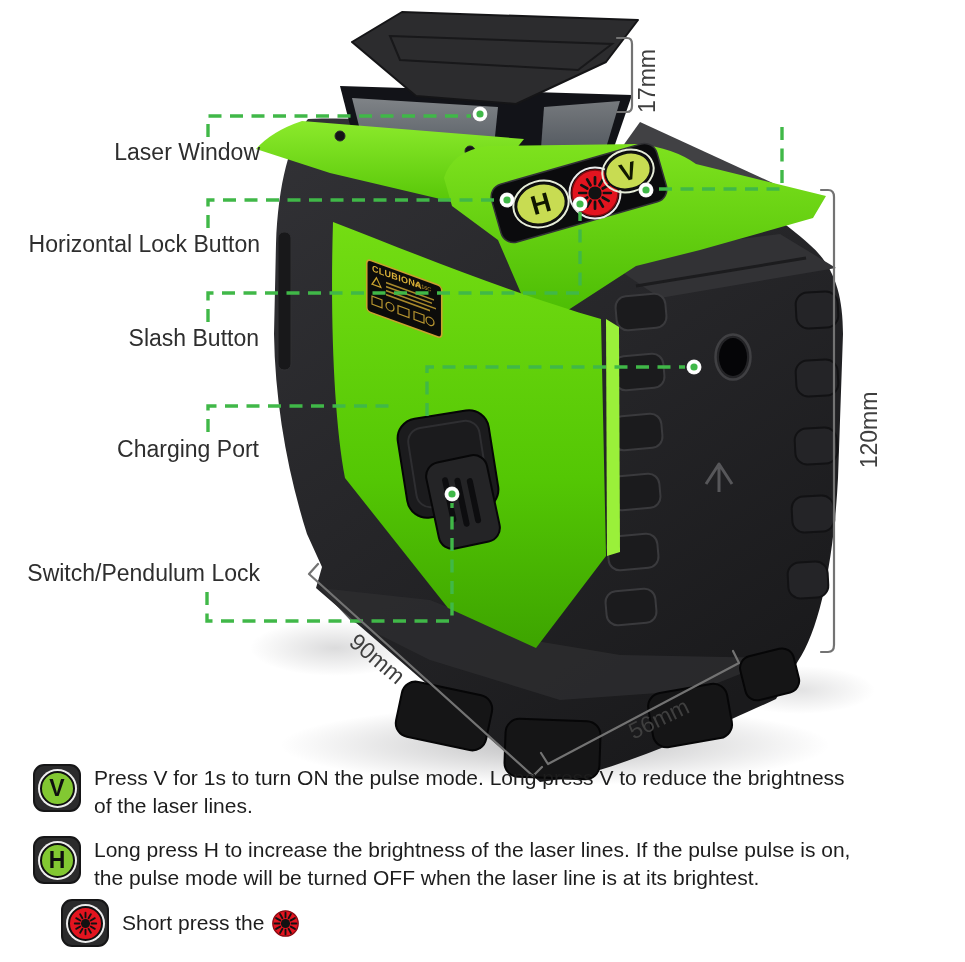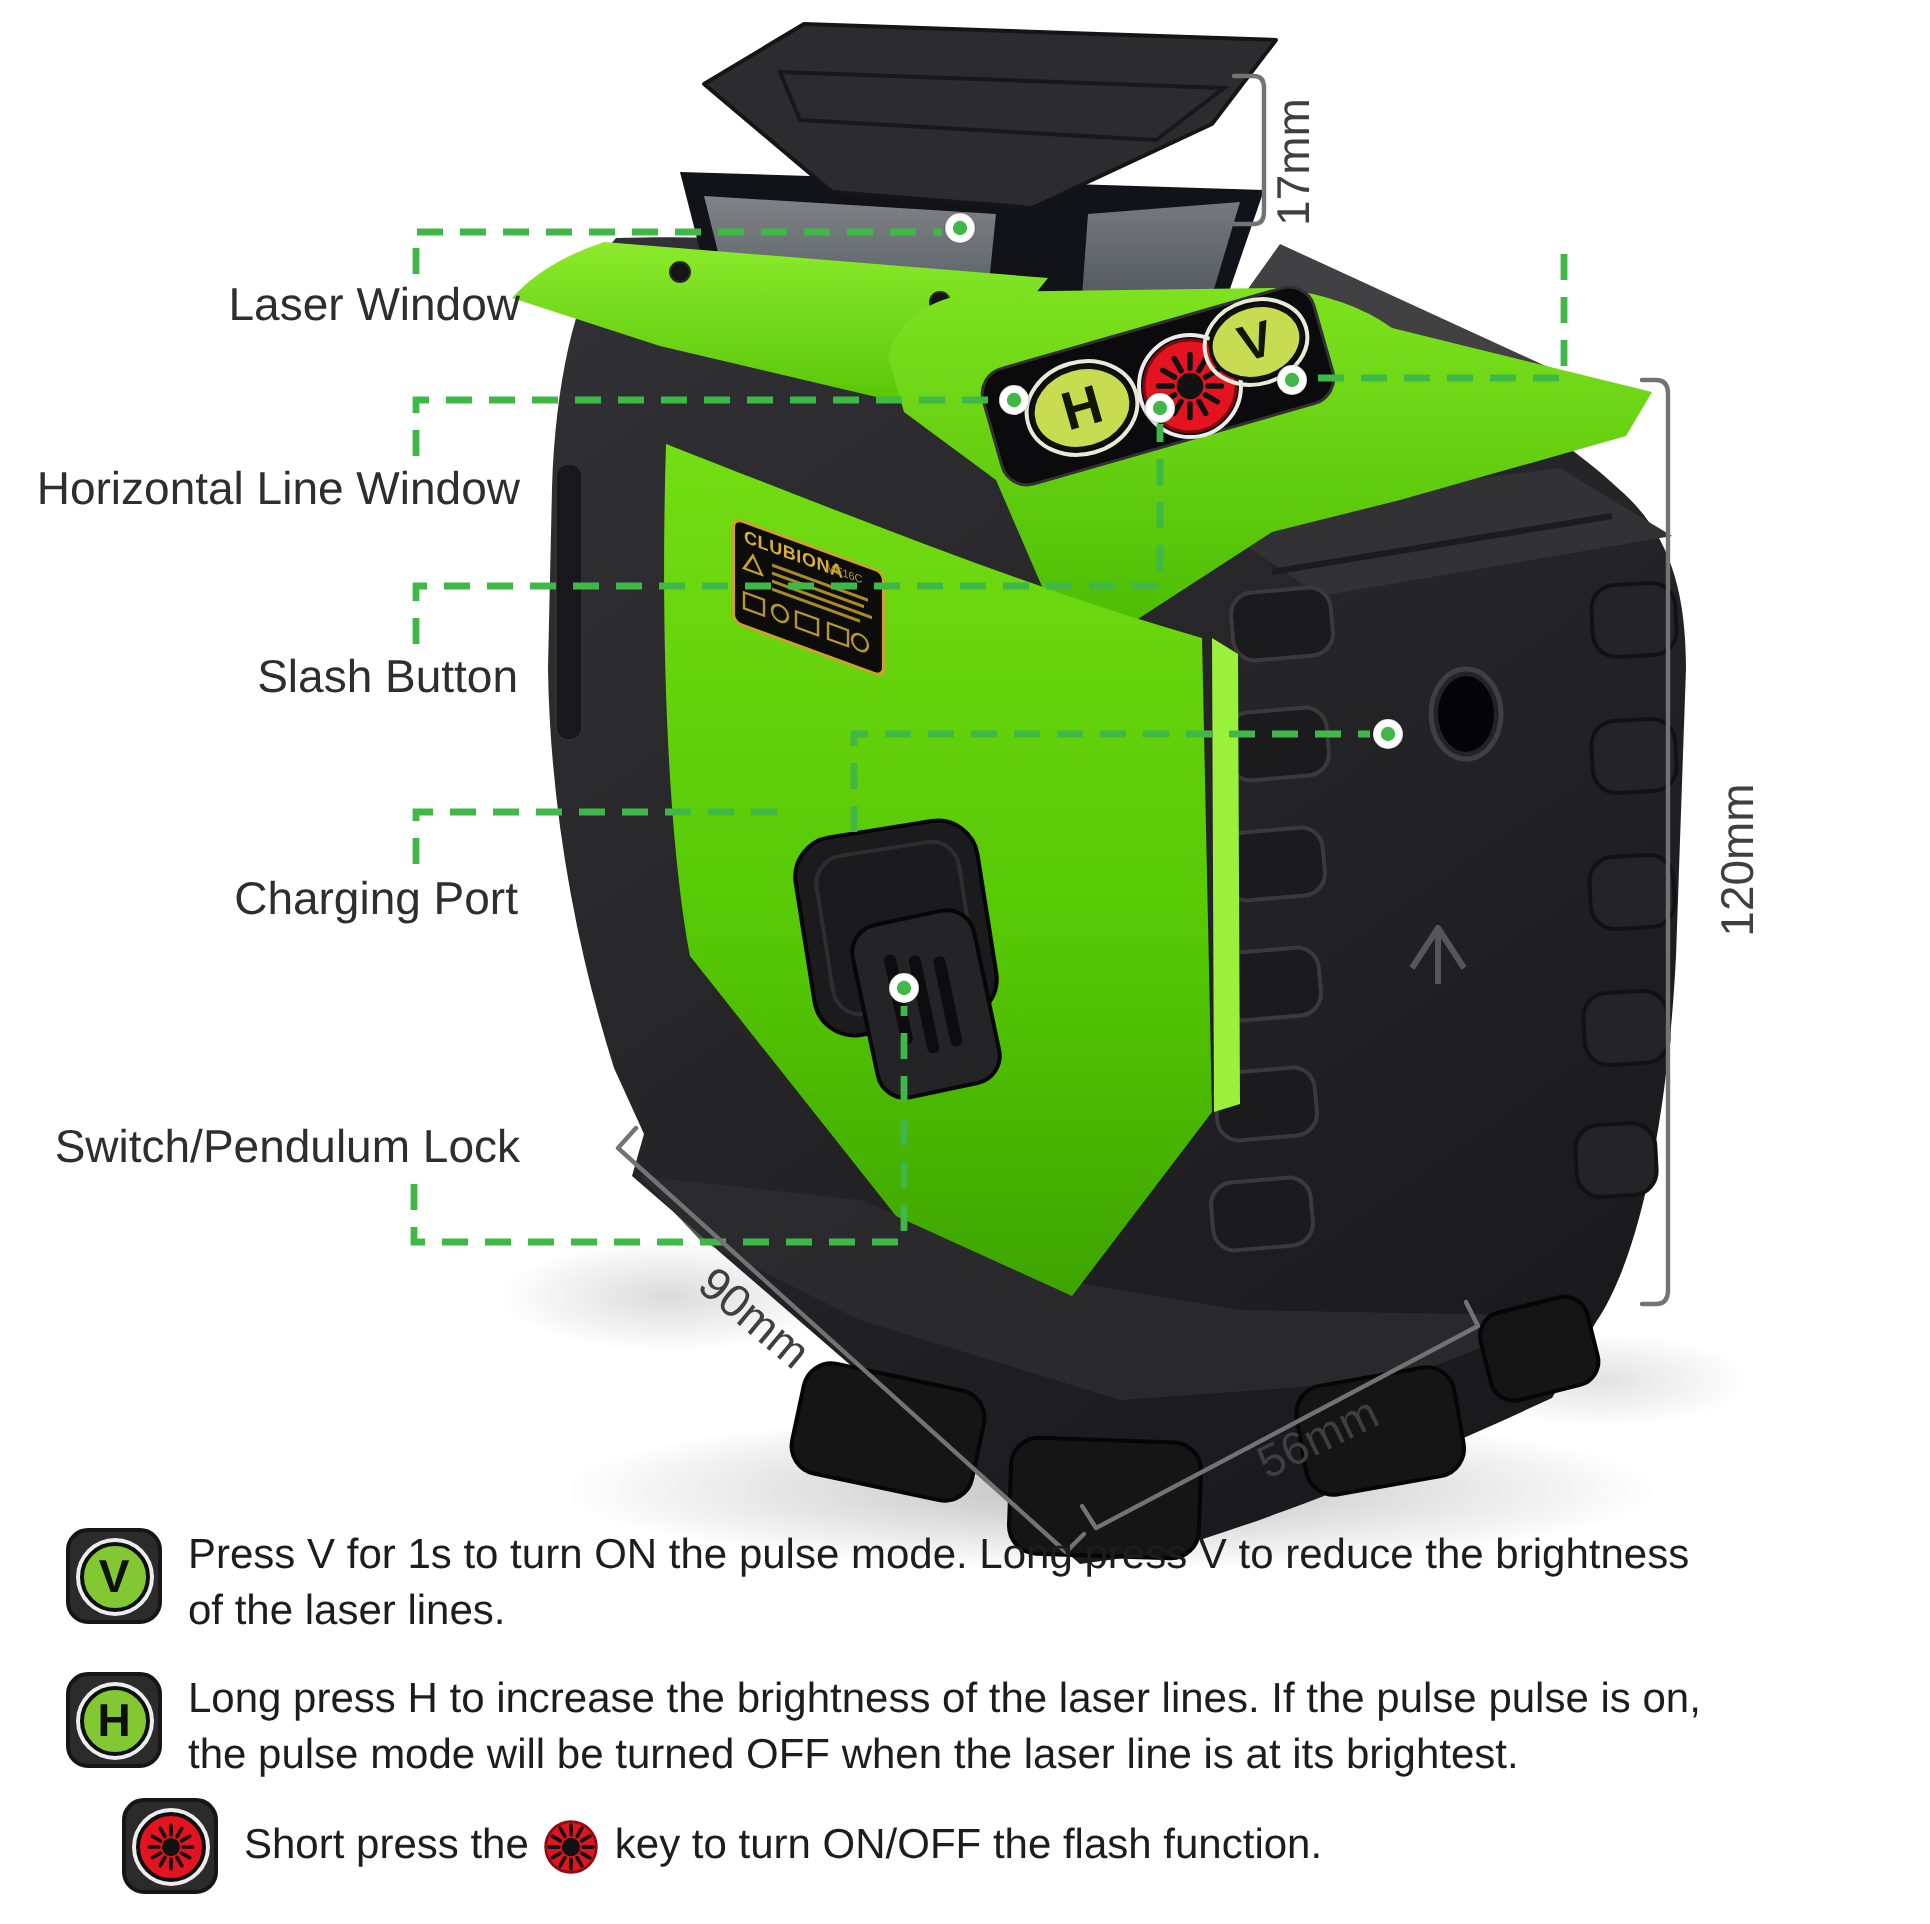--- a/index.html
+++ b/index.html
@@ -248,21 +248,21 @@
 
     <g fill="none" stroke="#737373" stroke-width="2.2" stroke-linecap="round" stroke-linejoin="round">
       <path d="M617,38 L627,38 Q632,38 632,44 L632,106 Q632,112 627,112 L617,112"></path>
       <path d="M821,190 L828,190 Q834,190 834,197 L834,645 Q834,652 828,652 L821,652"></path>
       <path d="M318,564 L309,574 L533,776 L542,767"></path>
       <path d="M541,753 L548,764 L739,663 L733,651"></path>
     </g>
   </svg>
 
   <div class="lbl lbl-laser">Laser Window</div>
-  <div class="lbl lbl-horizontal">Horizontal Line Window</div>
+  <div class="lbl lbl-horizontal">Horizontal Lock Button</div>
   <div class="lbl lbl-slash">Slash Button</div>
   <div class="lbl lbl-charging">Charging Port</div>
   <div class="lbl lbl-switch">Switch/Pendulum Lock</div>
 
   <div class="dim dim-17">17mm</div>
   <div class="dim dim-120">120mm</div>
   <div class="dim dim-90">90mm</div>
   <div class="dim dim-56">56mm</div>
 
   <div class="legend-row r1">
@@ -296,17 +296,16 @@
           <use href="#burst" transform="scale(0.85)"></use>
         </svg>
       </div>
     </div>
     <div class="legend-text">
       <span>Short press the</span>
       <svg class="inline-flash" width="29" height="29" viewBox="-16 -16 32 32">
         <circle r="14" fill="#e3141f" stroke="#8d0b14" stroke-width="1.5"></circle>
         <use href="#burst" transform="scale(0.8)"></use>
       </svg>
-      <span>key to turn ON/OFF the flash function.</span>
     </div>
   </div>
 
 </div>
 
 </body></html>

